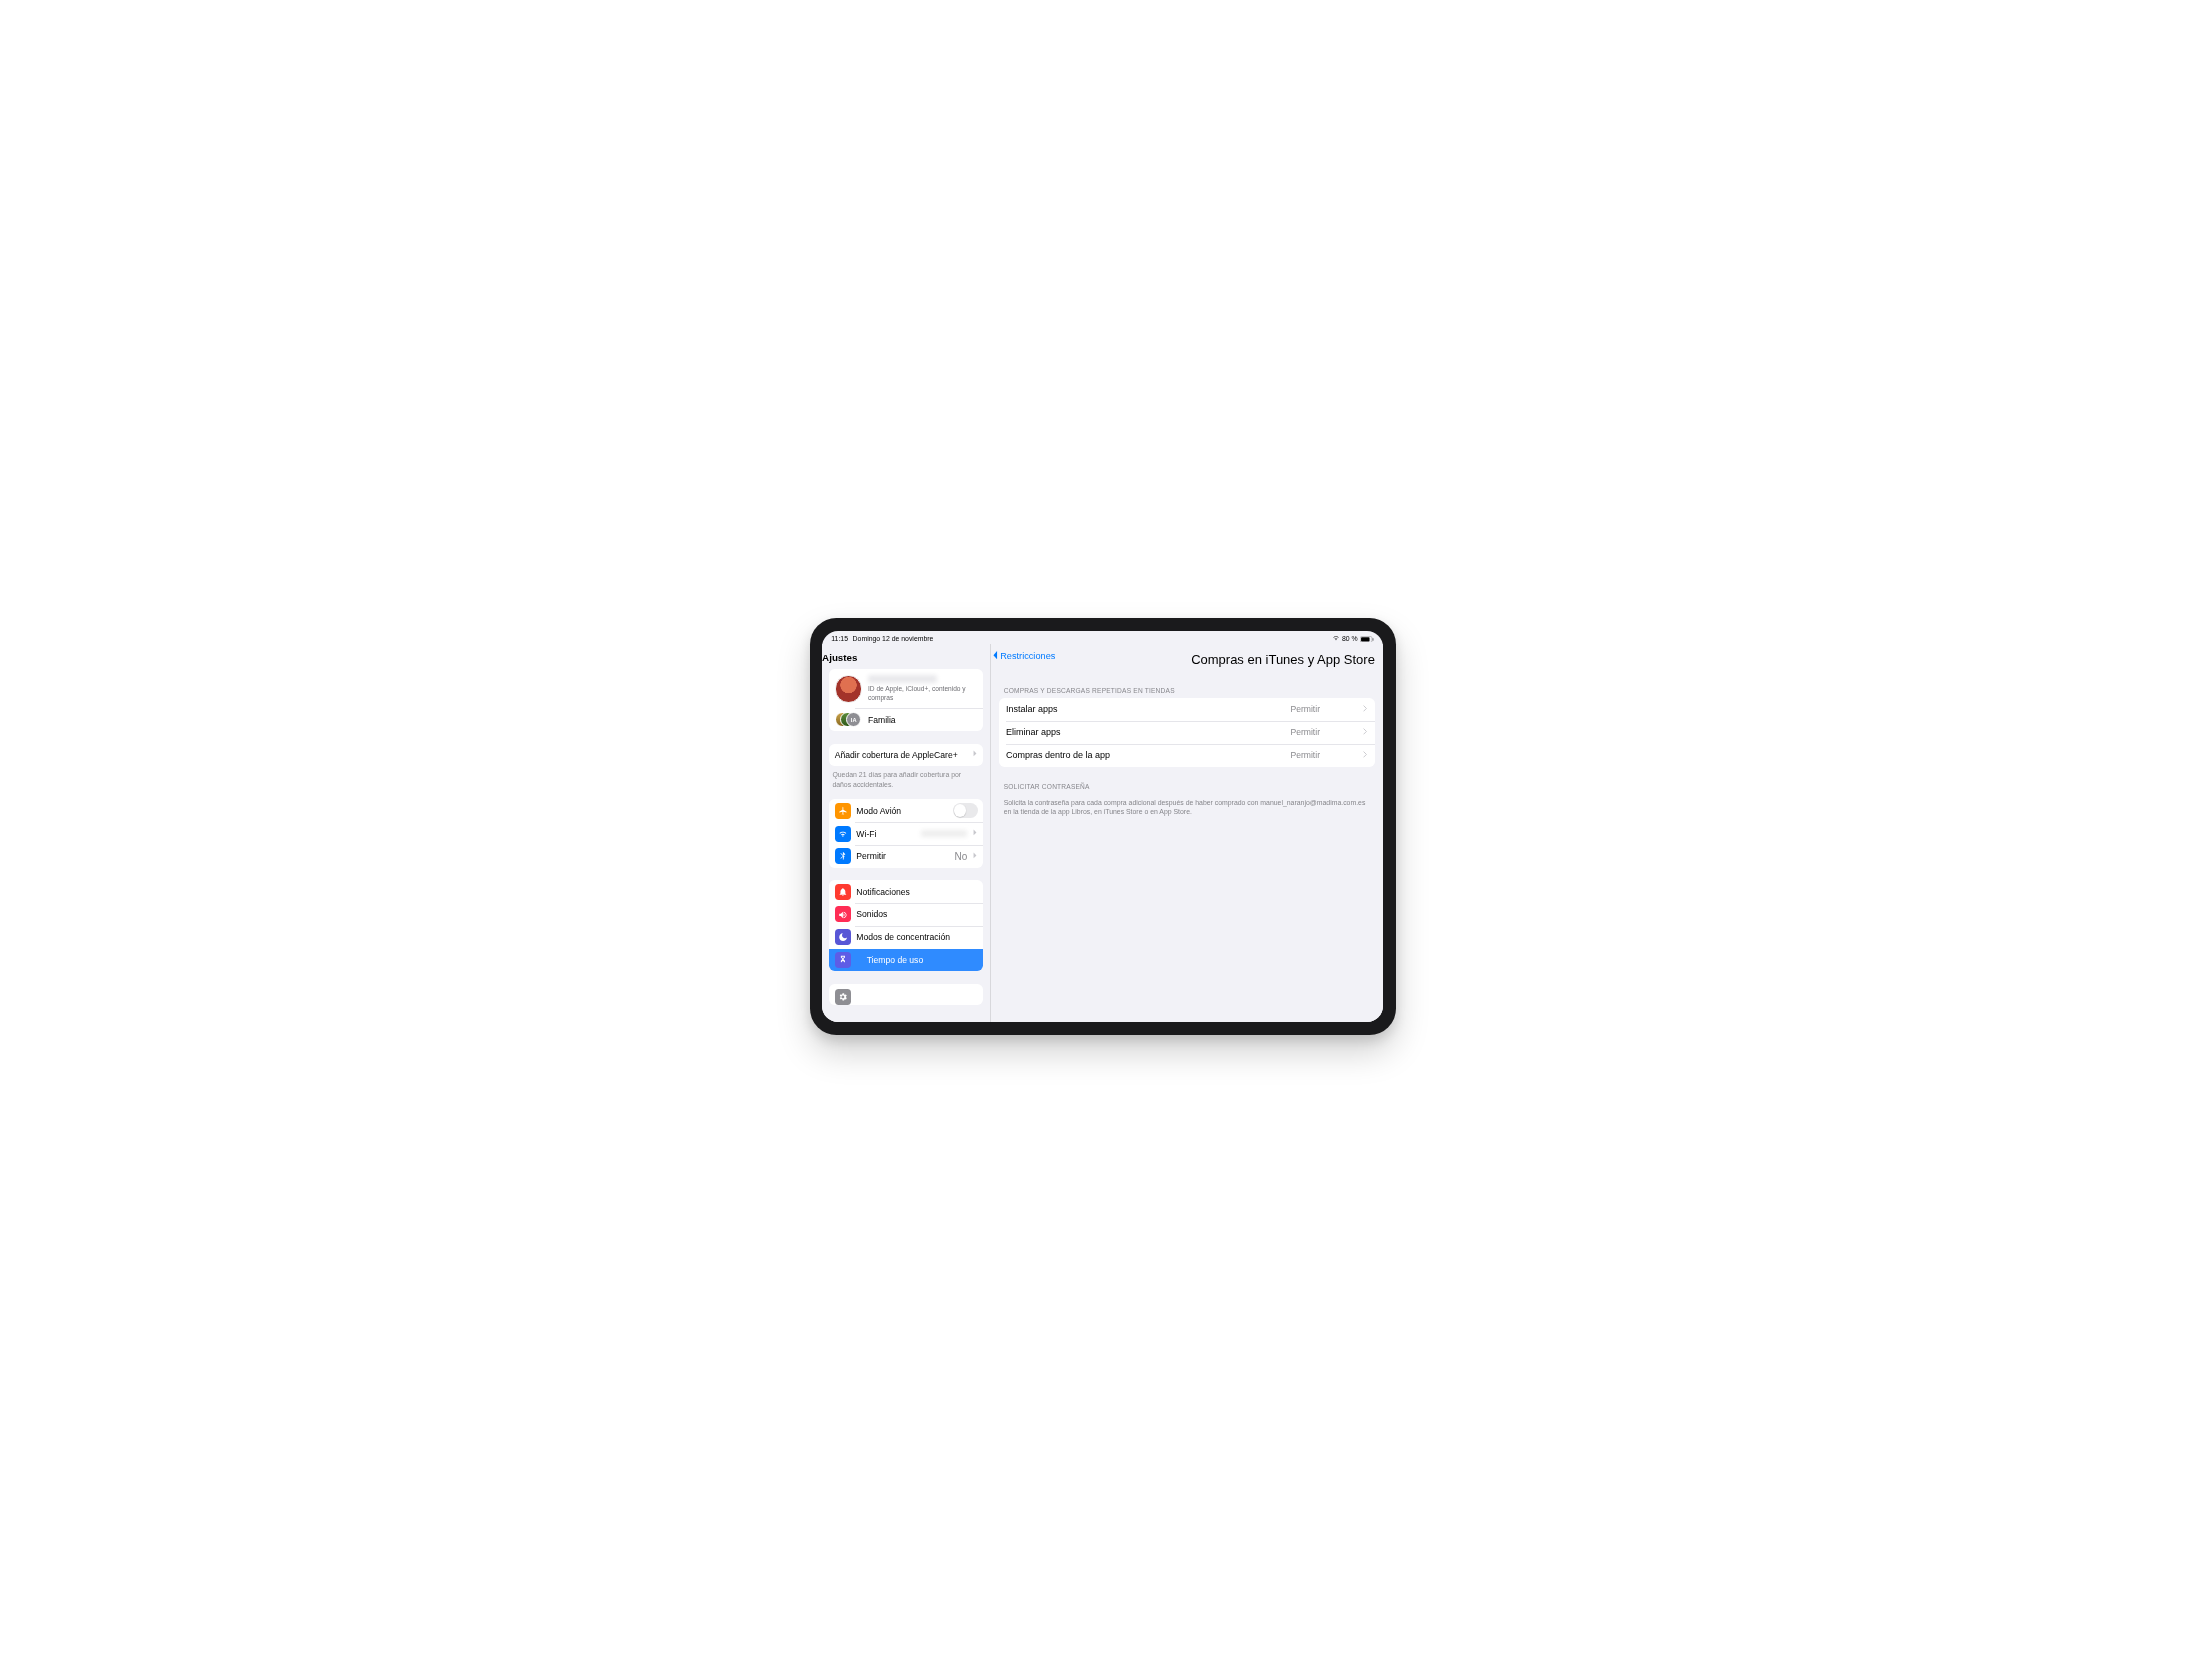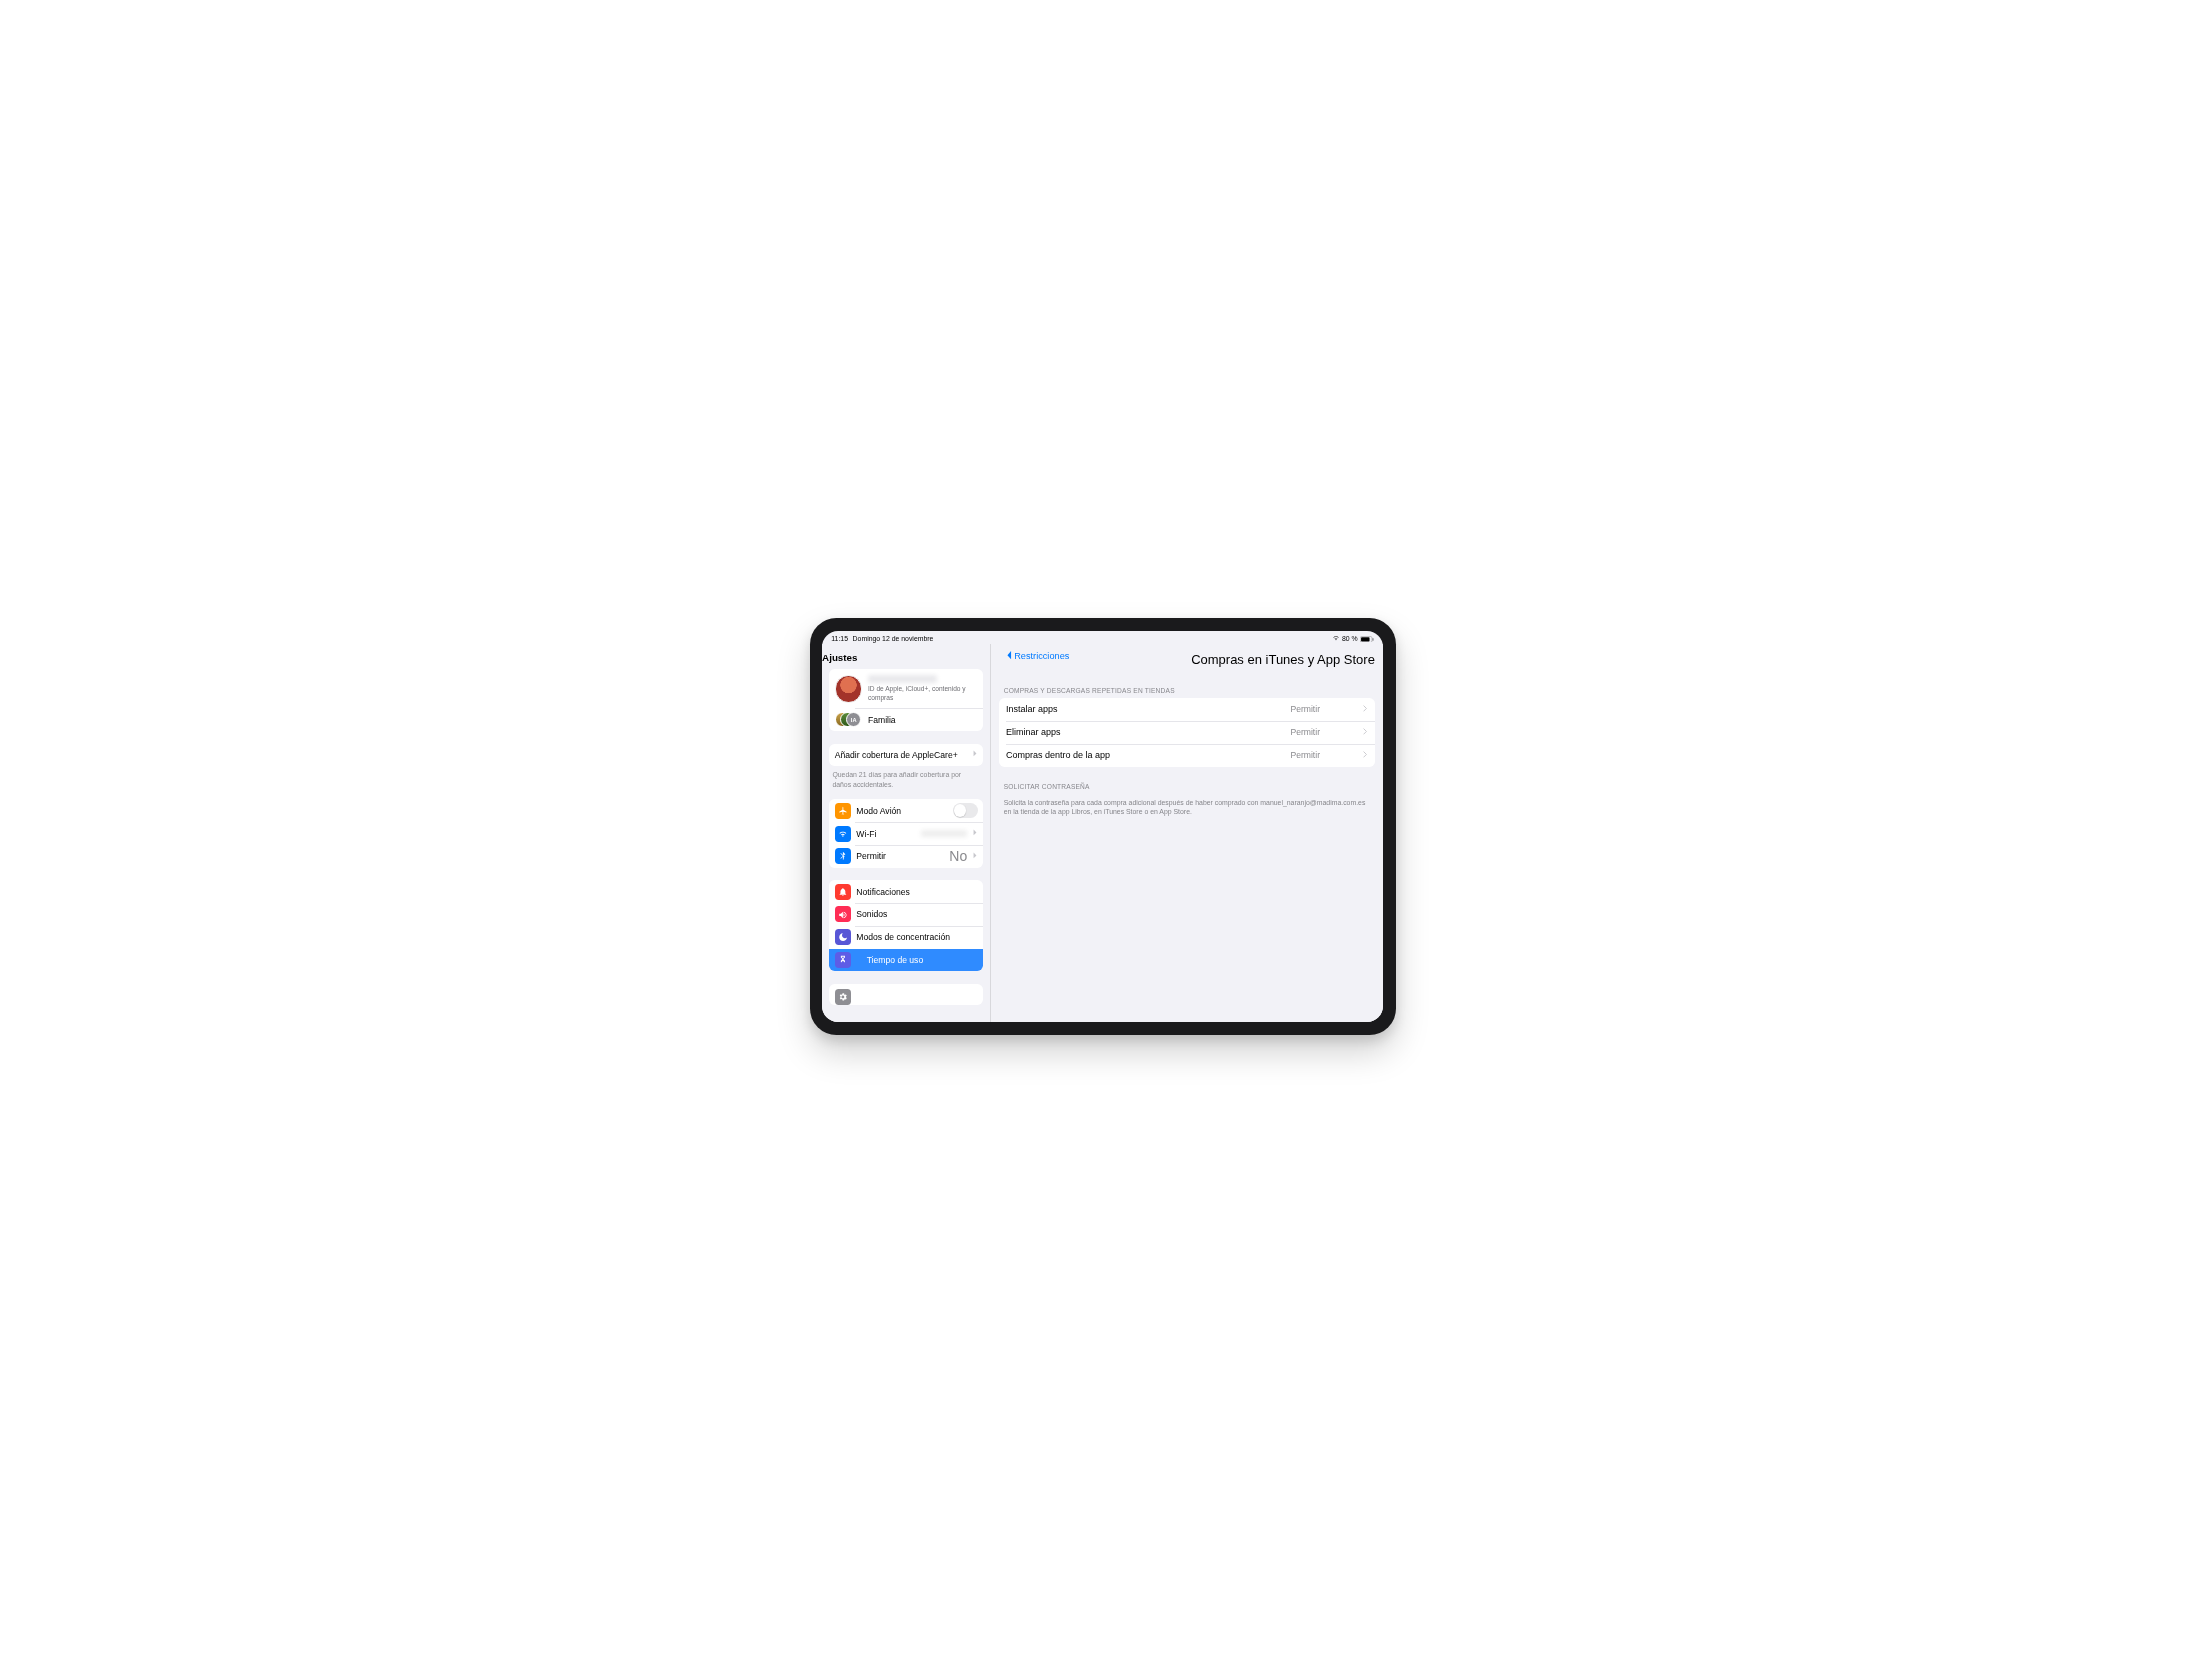--- a/index.html
+++ b/index.html
@@ -78,21 +78,21 @@
   }
   .row + .row::before {
     content:"";
     position:absolute;
     top:0; left:26.4px; right:0;
     height:0.6px;
     background:#e5e5ea;
   }
   .row .label { flex:1; font-size:8.6px; }
   .row .sublabel { font-size:6.6px; color:#6e6e73; line-height:1.25; }
-  .row .value { color:#8a8a8e; font-size:14px; }
+  .row .value { color:#8a8a8e; font-size:10px; }
   .row .chev { color:#c7c7cc; }
   .icon-sq {
     width: 16px; height:16px; border-radius:3.7px;
     display:flex; align-items:center; justify-content:center;
     color:#fff; flex-shrink:0;
   }
   .icon-sq svg { width:9.8px; height:9.8px; fill:#fff; }
   .selected {
     background: #2f8bff; color:#fff; border-radius:0;gap:16px;
   }
@@ -134,21 +134,21 @@
     flex:1;
     background:#f2f2f7;
     display:flex; flex-direction:column;
     overflow:hidden;
   }
   .detail-header {
     position:relative;
     padding: 6.9px 8px 8px 8px;
   }
   .back-btn {
-    position:absolute; left:14px; top:6.9px;
+    position:absolute; left:0; top:6.9px;
     color:#007aff; font-size:9.2px;
     display:flex; align-items:center; gap:1.1px;
     font-weight:400;
   }
   .back-btn svg{ width:8px;height:10.3px; fill:#007aff;}
   .detail-title { text-align:right; font-weight:400; font-size:13px; padding-top:1.1px;}
   .detail-body { flex:1; overflow:auto; padding: 6.9px 8px 11.5px 8px;}
   .section-h {
     font-size:6.6px; color:#86868b; text-transform:uppercase;
     letter-spacing:0.2px; padding: 5.7px 4.6px 3.4px 4.6px;

